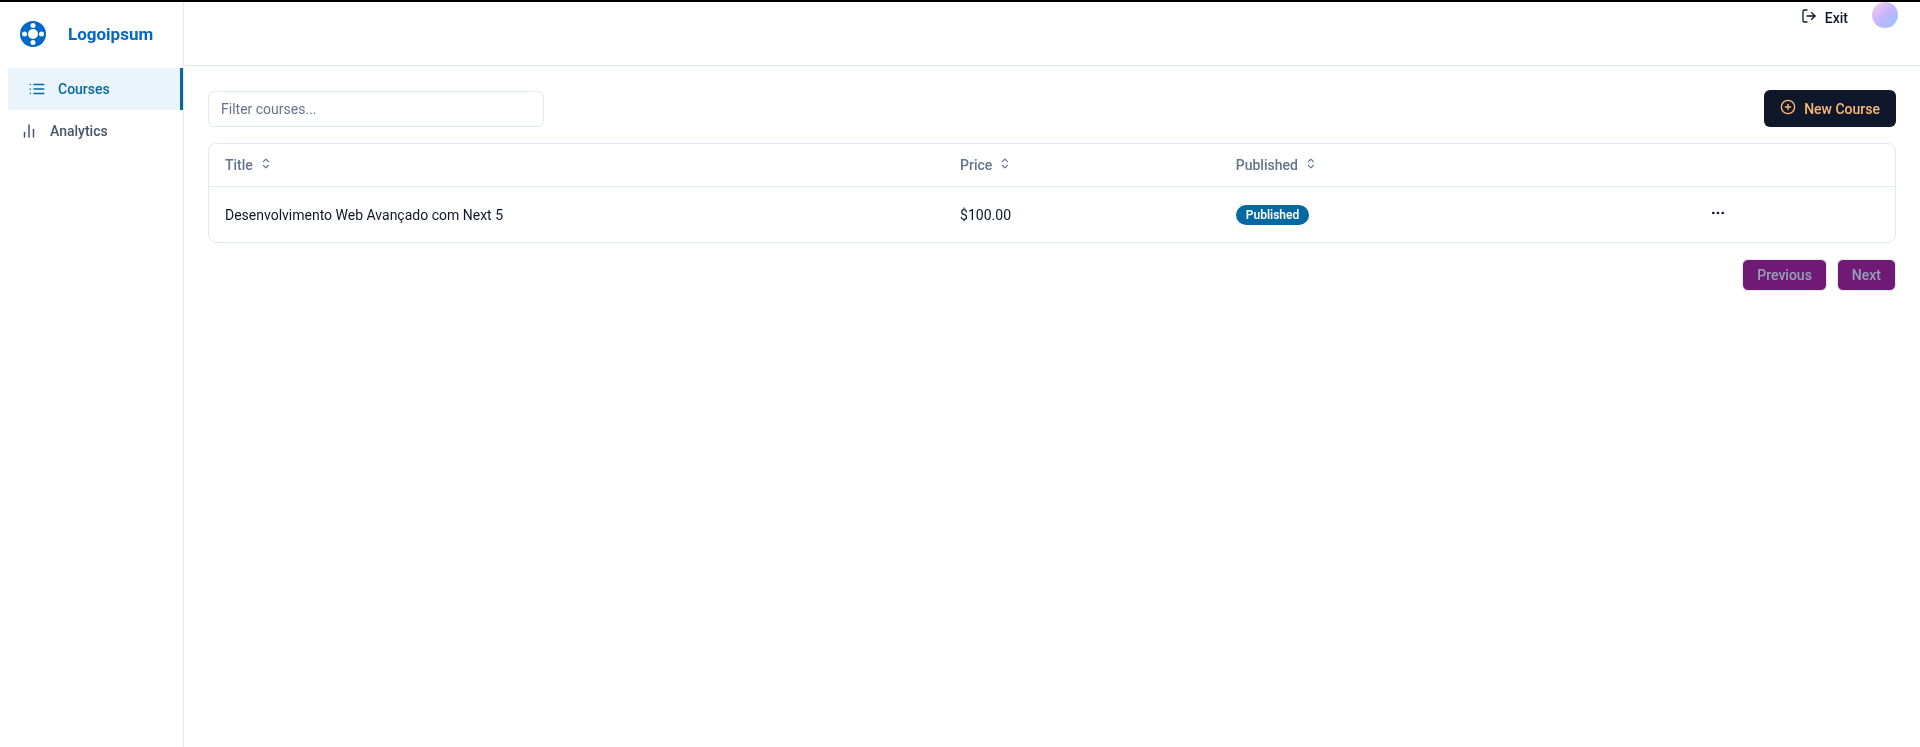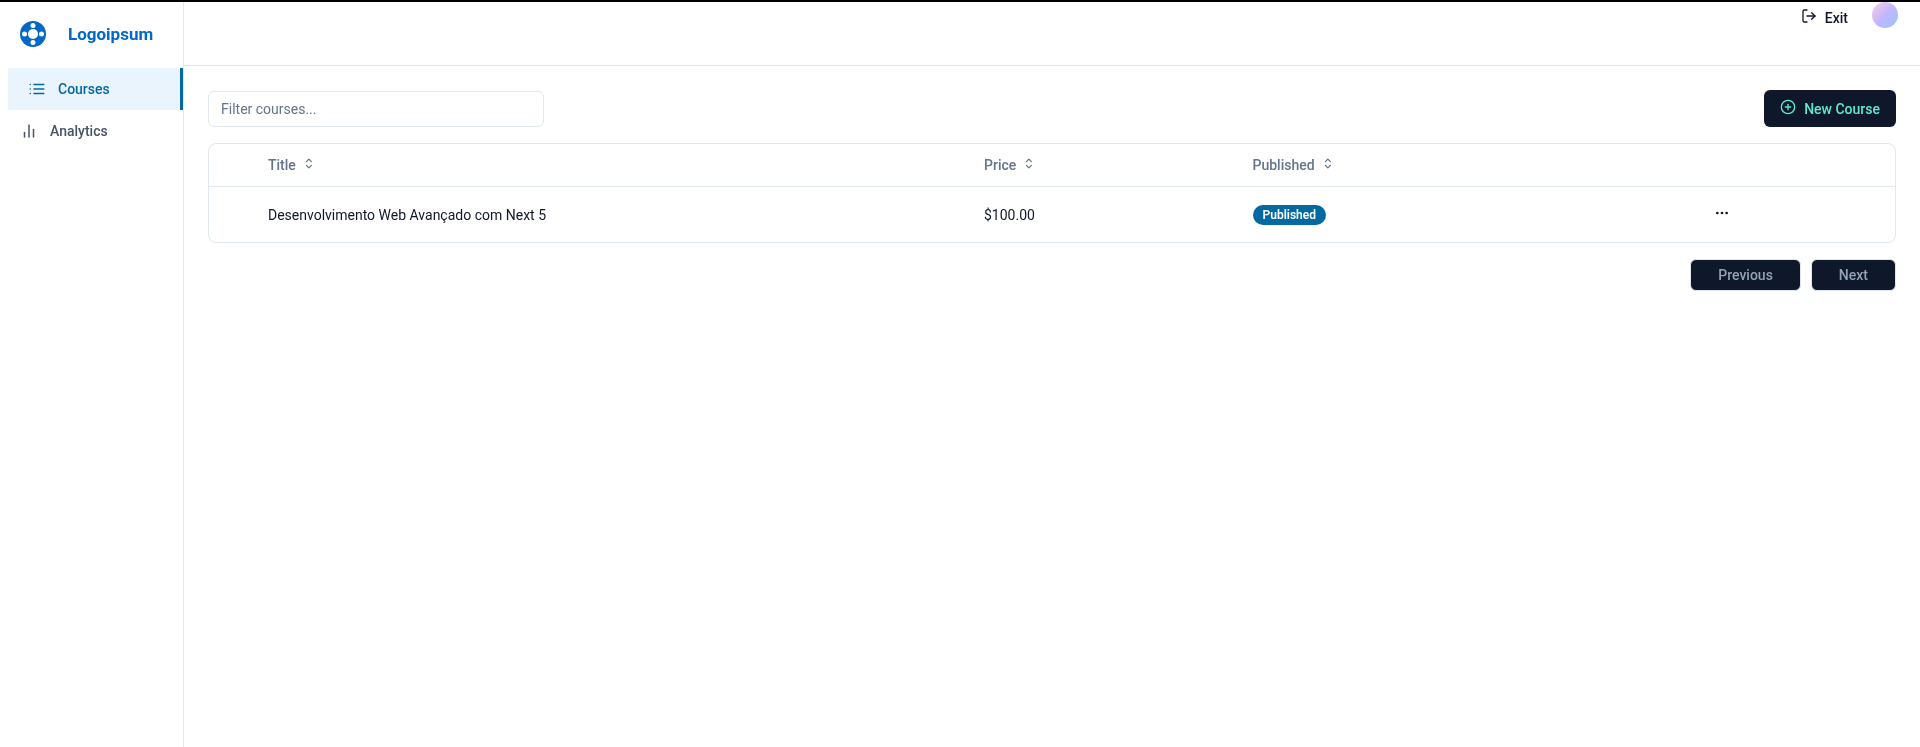--- a/index.html
+++ b/index.html
@@ -153,21 +153,21 @@
       font-family: inherit;
     }
     .filter-input::placeholder {
       color: #64748b;
     }
     .new-course-btn {
       display: flex;
       align-items: center;
       gap: 8px;
       background: #0f172a;
-      color: #5eead4;
+      color: #fdba74;
       padding: 9px 16px;
       border-radius: 6px;
       border: none;
       font-size: 14px;
       font-weight: 500;
       cursor: pointer;
       font-family: inherit;
     }
     .table-container {
       border: 1px solid #e2e8f0;
@@ -180,21 +180,21 @@
       color: #64748b;
       font-weight: 500;
       border-bottom: 1px solid #e2e8f0;
     }
     .th {
       display: flex;
       align-items: center;
       gap: 6px;
       cursor: pointer;
     }
-    .col-title { flex: 1.6; margin-left: 43px; }
+    .col-title { flex: 1.6; }
     .col-price { flex: 0.6; }
     .col-published { flex: 0.7; }
     .col-actions { flex: 0.7; display: flex; justify-content: center; }
     .table-row {
       display: flex;
       padding: 14px 16px;
       align-items: center;
     }
     .badge {
       background: #0369a1;
@@ -211,24 +211,24 @@
       border-radius: 4px;
       display: inline-flex;
     }
     .pagination {
       display: flex;
       justify-content: flex-end;
       gap: 10px;
       margin-top: 16px;
     }
     .page-btn {
-      padding: 7px 27px;
+      padding: 7px 14px;
       border: 1px solid #e2e8f0;
       border-radius: 6px;
-      background: #0f172a;
+      background: #701a75;
       color: #94a3b8;
       font-size: 14px;
       cursor: pointer;
       font-family: inherit;
       font-weight: 500;
     }
     .sort-icon svg {
       width: 15px;
       height: 15px;
     }

